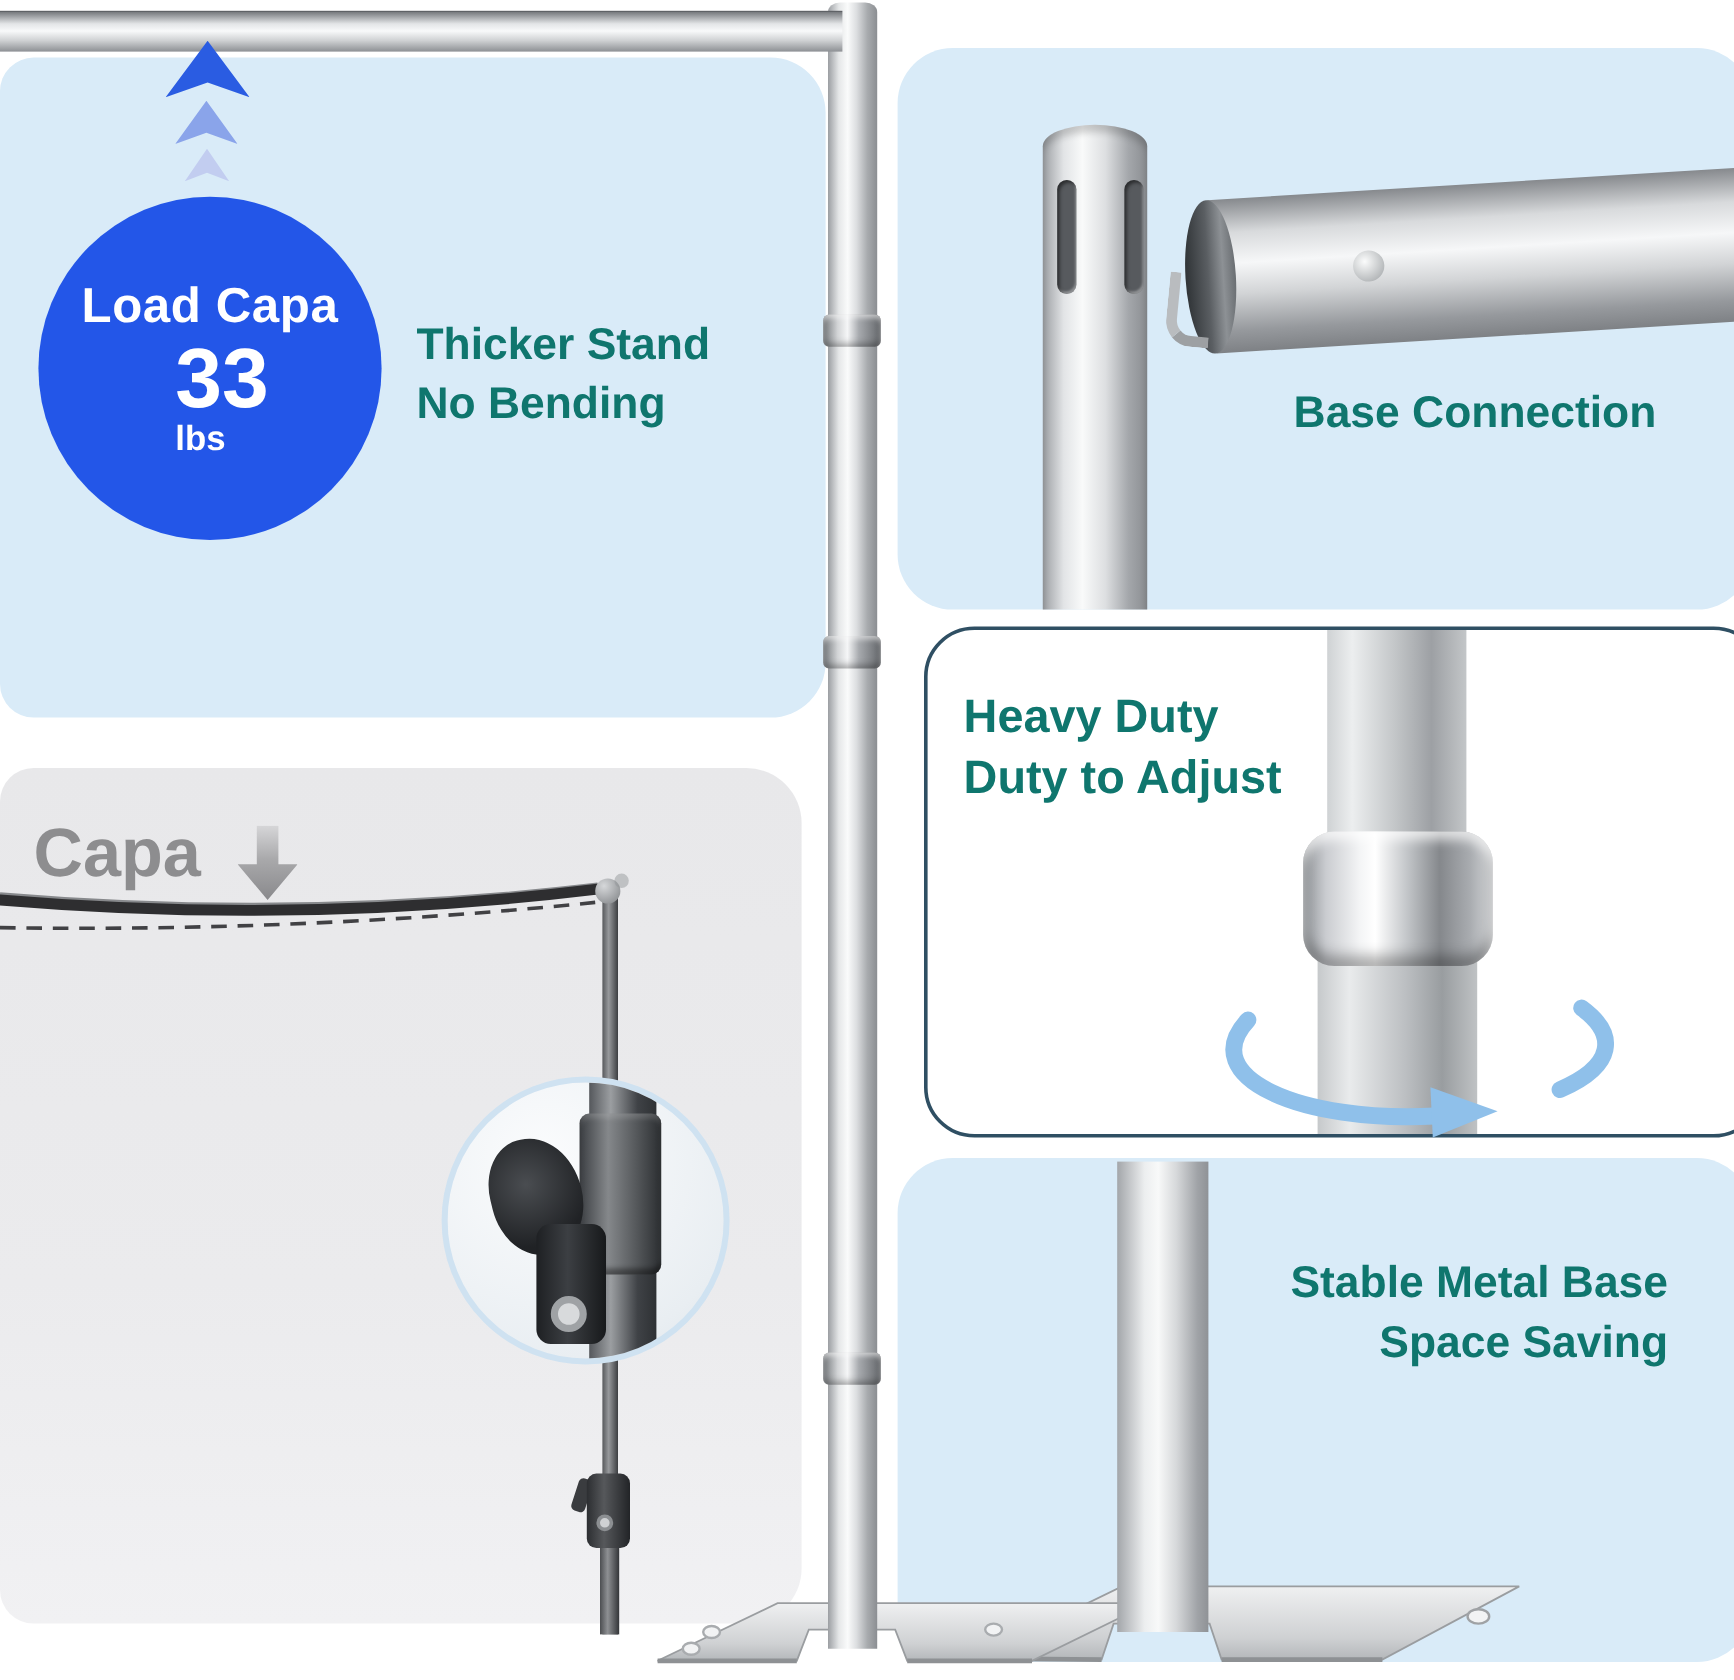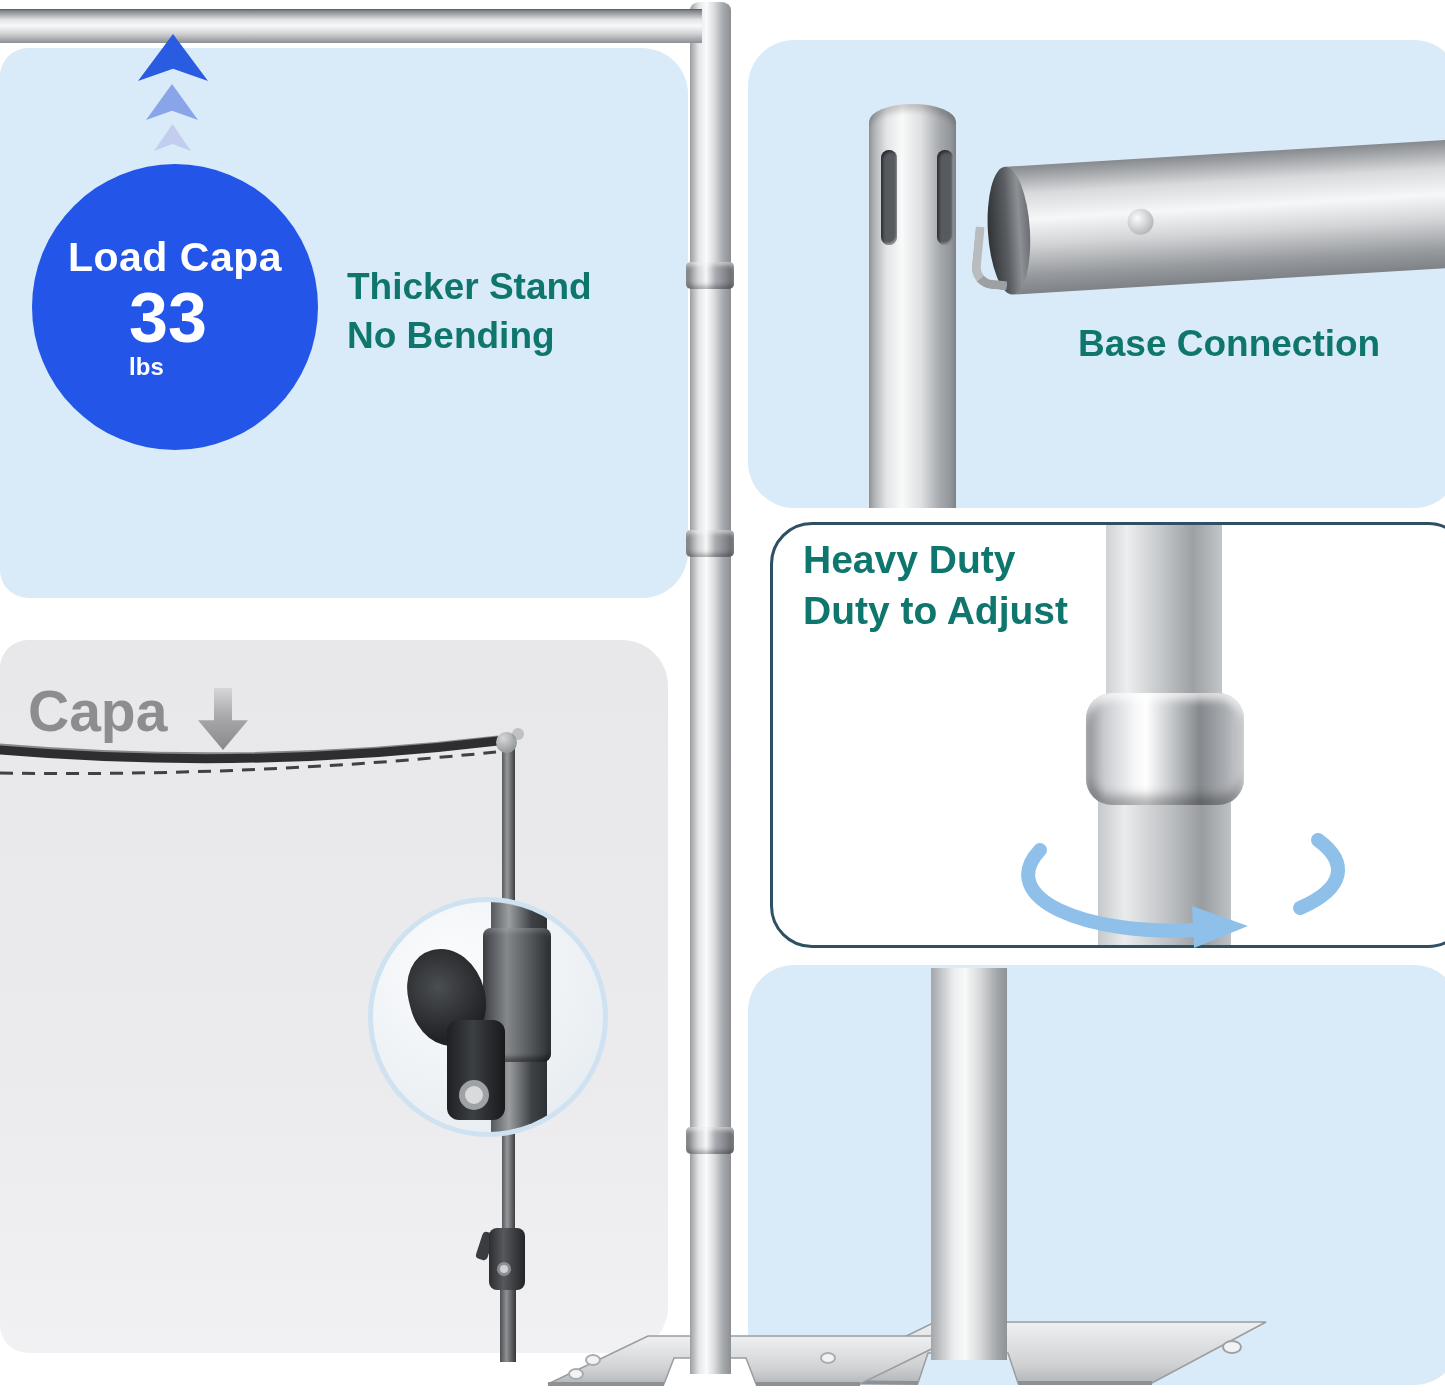--- a/index.html
+++ b/index.html
@@ -87,36 +87,36 @@
     background:linear-gradient(90deg,#1e2023,#3c3f43 45%,#17191b);}
   .mag-hole{left:86px;top:178px;width:30px;height:30px;border-radius:50%;
     border:6px solid #9fa2a5;background:#d8dadc;box-sizing:border-box;}
 
   
   .badge{left:32px;top:164px;width:286px;height:286px;border-radius:50%;background:#2356e8;
     display:flex;flex-direction:column;align-items:center;justify-content:center;color:#fff;}
   .badge-l1{font-size:41px;font-weight:700;letter-spacing:.5px;}
   .badge-row{display:flex;align-items:baseline;margin-top:2px;transform:translateX(-10px);flex-direction:column;}
   .badge-val{font-size:70px;font-weight:700;line-height:1;}
-  .badge-unit{font-size:24px;font-weight:700;margin-left:3px;}
+  .badge-unit{font-size:29px;font-weight:700;margin-left:20px;}
 
   .uparrow{clip-path:polygon(50% 0,100% 100%,50% 74%,0 100%);}
   .ua1{left:138px;top:34px;width:70px;height:47px;background:#2a5ce2;}
   .ua2{left:146px;top:84px;width:52px;height:36px;background:#8aa4ea;}
   .ua3{left:154px;top:124px;width:37px;height:27px;background:#c2cdf0;}
 
   .downarrow{left:198px;top:688px;width:50px;height:62px;
     clip-path:polygon(32% 0,68% 0,68% 52%,100% 52%,50% 100%,0 52%,32% 52%);
     background:linear-gradient(180deg,#d6d6d8 0%,#a9a9ab 45%,#89898c 100%);}
 
   
   .cap{position:absolute;color:#0f766e;font-weight:700;}
   .cap-tl{left:347px;top:262px;font-size:37px;line-height:49px;}
   .cap-tr{left:1078px;top:322px;font-size:37px;line-height:44px;}
-  .cap-adjust{left:803px;top:534px;font-size:39px;line-height:51px;}
+  .cap-adjust{left:803px;top:572px;font-size:39px;line-height:51px;}
   .cap-br{left:990px;top:1044px;width:400px;text-align:right;font-size:37px;line-height:50px;}
   .other-label{position:absolute;left:28px;top:678px;font-size:57px;font-weight:700;color:#8d8d8f;}
 
   svg.overlay{position:absolute;left:0;top:0;}
 </style>
 </head>
 <body>
 
 <div class="stage">
 
@@ -211,14 +211,18 @@
     <path d="M 1040 850 C 995 898 1085 936 1196 930" fill="none" stroke="#8fc0ea" stroke-width="14" stroke-linecap="round"></path>
     <polygon points="1192,906 1248,926 1194,948" fill="#8fc0ea"></polygon>
     <path d="M 1318 840 C 1348 862 1346 888 1300 908" fill="none" stroke="#8fc0ea" stroke-width="14" stroke-linecap="round"></path>
   </svg>
   <div class="cap cap-adjust">
     <div>Heavy Duty</div>
     <div>Duty to Adjust</div>
   </div>
 
   <div class="abs br-pole"></div>
+  <div class="cap cap-br">
+    <div>Stable Metal Base</div>
+    <div>Space Saving</div>
+  </div>
 
 </div>
 
 </body></html>

